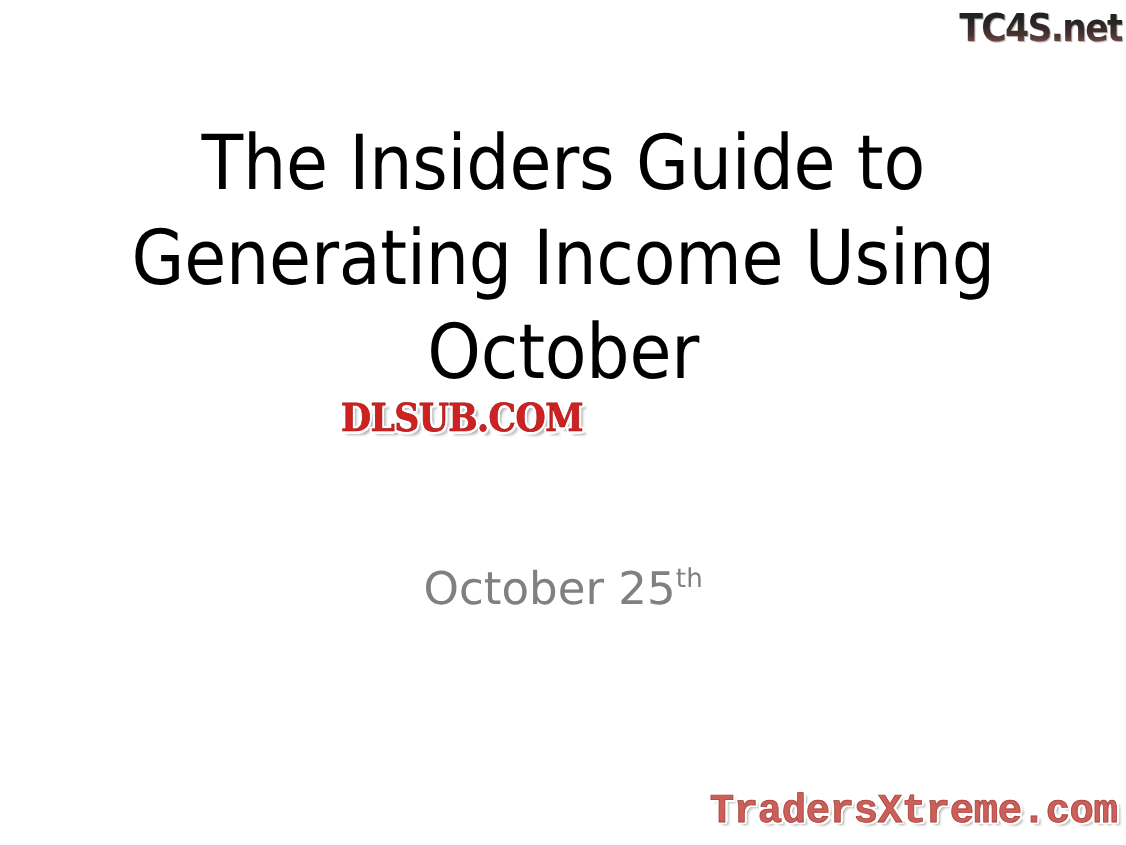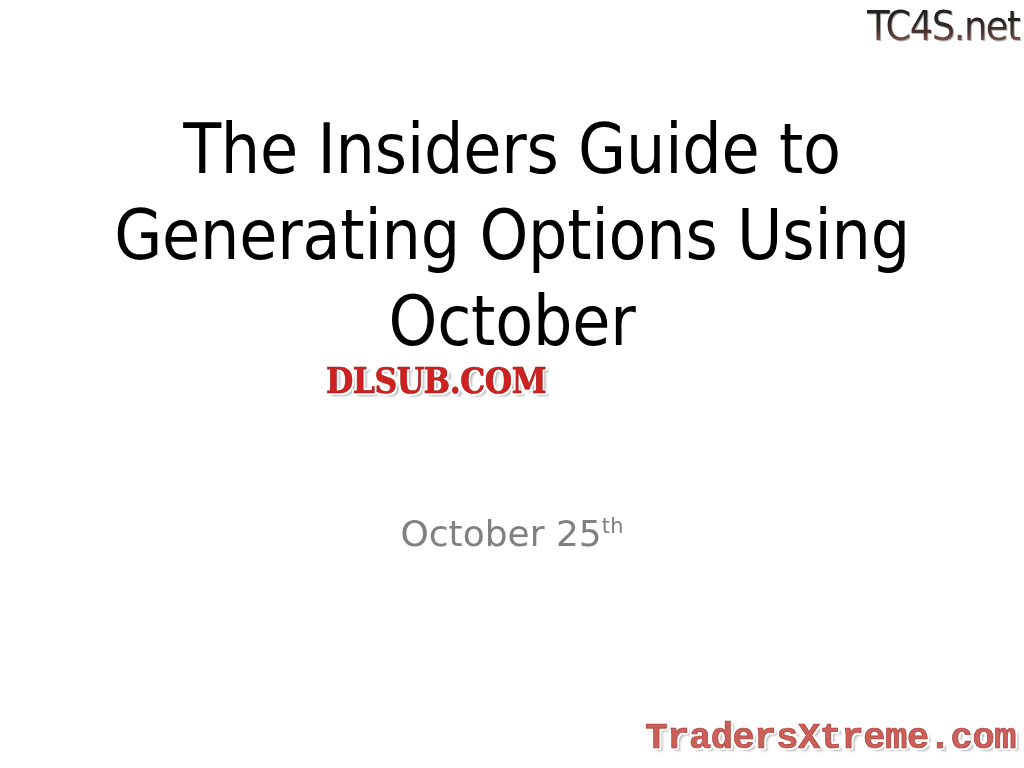--- a/index.html
+++ b/index.html
@@ -45,62 +45,62 @@
 
   
   #subtitle {
     position: absolute;
     left: 0;
     top: 504px;
     width: 1024px;
     text-align: center;
     font-family: "DejaVu Sans", "Liberation Sans", sans-serif;
     font-weight: 400;
-    font-size: 36px;
+    font-size: 41px;
     line-height: 44px;
     color: #808080;
     white-space: nowrap;
   }
   #subtitle .ordinal {
     font-size: 0.58em;
     vertical-align: 0.62em;
     letter-spacing: 0.2px;
   }
 
   
   #wm-tc4s {
     position: absolute;
     right: 4px;
     top: 2px;
     font-family: "DejaVu Sans Condensed", "Liberation Sans Narrow",
                  "Liberation Sans", sans-serif;
     font-stretch: condensed;
-    font-weight: 400;
-    font-size: 41px;
+    font-weight: 700;
+    font-size: 35px;
     line-height: 48px;
     letter-spacing: -1.5px;
     white-space: nowrap;
     background-image: linear-gradient(
         to bottom,
         #1f1f1f 0%,
         #232323 34%,
         #4a3230 62%,
         #8a5a53 86%,
         #9b6a62 100%);
     -webkit-background-clip: text;
     background-clip: text;
     color: transparent;
     -webkit-text-fill-color: transparent;
     filter: drop-shadow(1.5px 1.5px 0.5px rgba(120,120,120,0.55));
   }
 
   
   #wm-dlsub {
     position: absolute;
-    left: 16px;
+    left: 0;
     top: 362px;
     width: 840px;
     text-align: center;
     white-space: nowrap;
   }
   #wm-dlsub .wm-text {
     display: inline-block;
     font-family: "DejaVu Serif Condensed", "Liberation Serif", serif;
     font-stretch: condensed;
     font-weight: 700;
@@ -152,21 +152,21 @@
 </style>
 </head>
 <body>
 
 <div id="slide">
 
   <div id="wm-tc4s">TC4S.net</div>
 
   <div id="title-block">
     <span class="title-line">The Insiders Guide to</span>
-    <span class="title-line">Generating Options Using</span>
+    <span class="title-line">Generating Income Using</span>
     <span class="title-line">October</span>
   </div>
 
   <div id="wm-dlsub">
     <span class="wm-text">DLSUB.COM</span>
   </div>
 
   <div id="subtitle">
     <span>October 25</span><span class="ordinal">th</span>
   </div>

